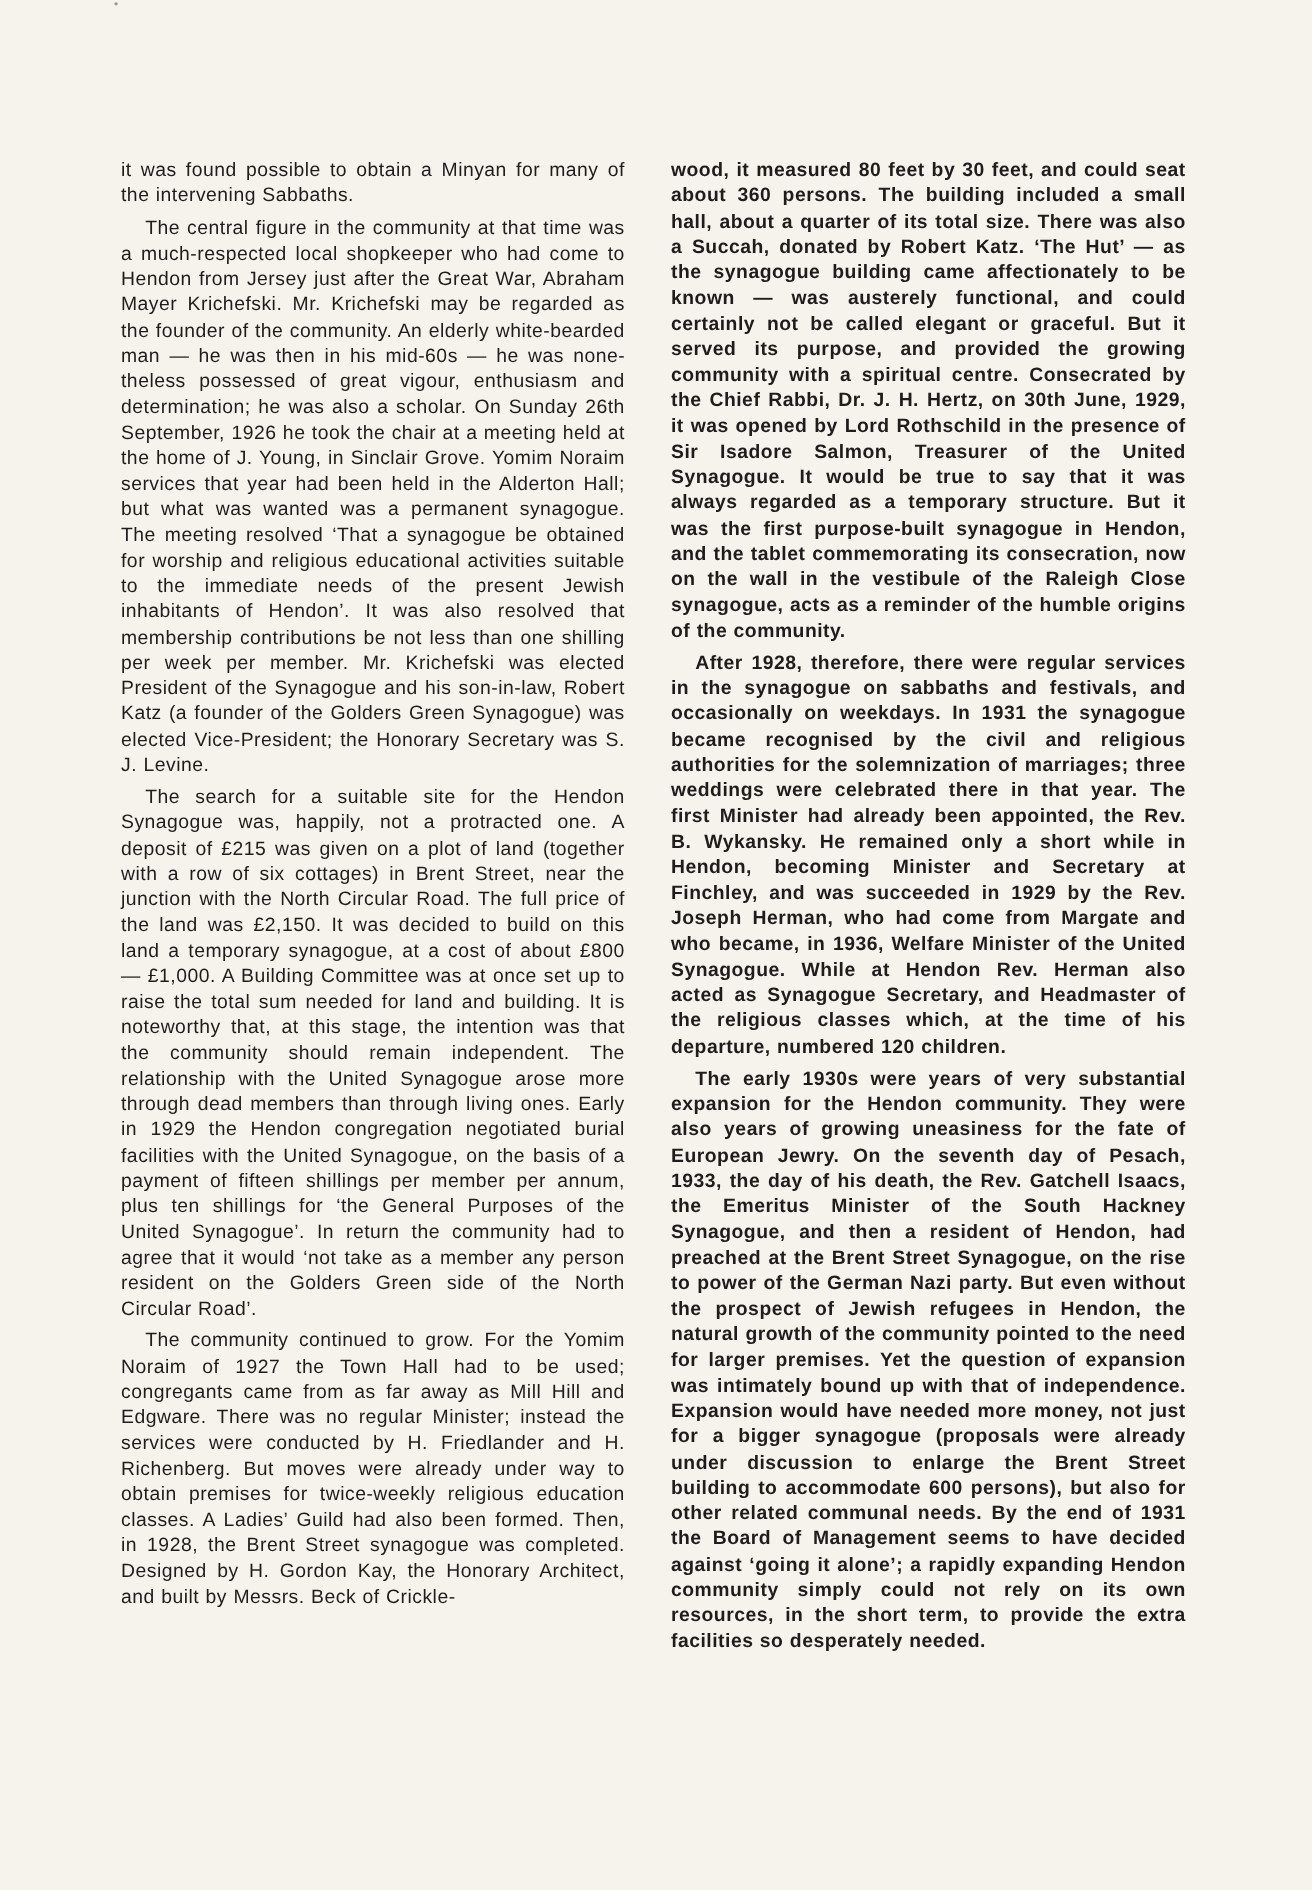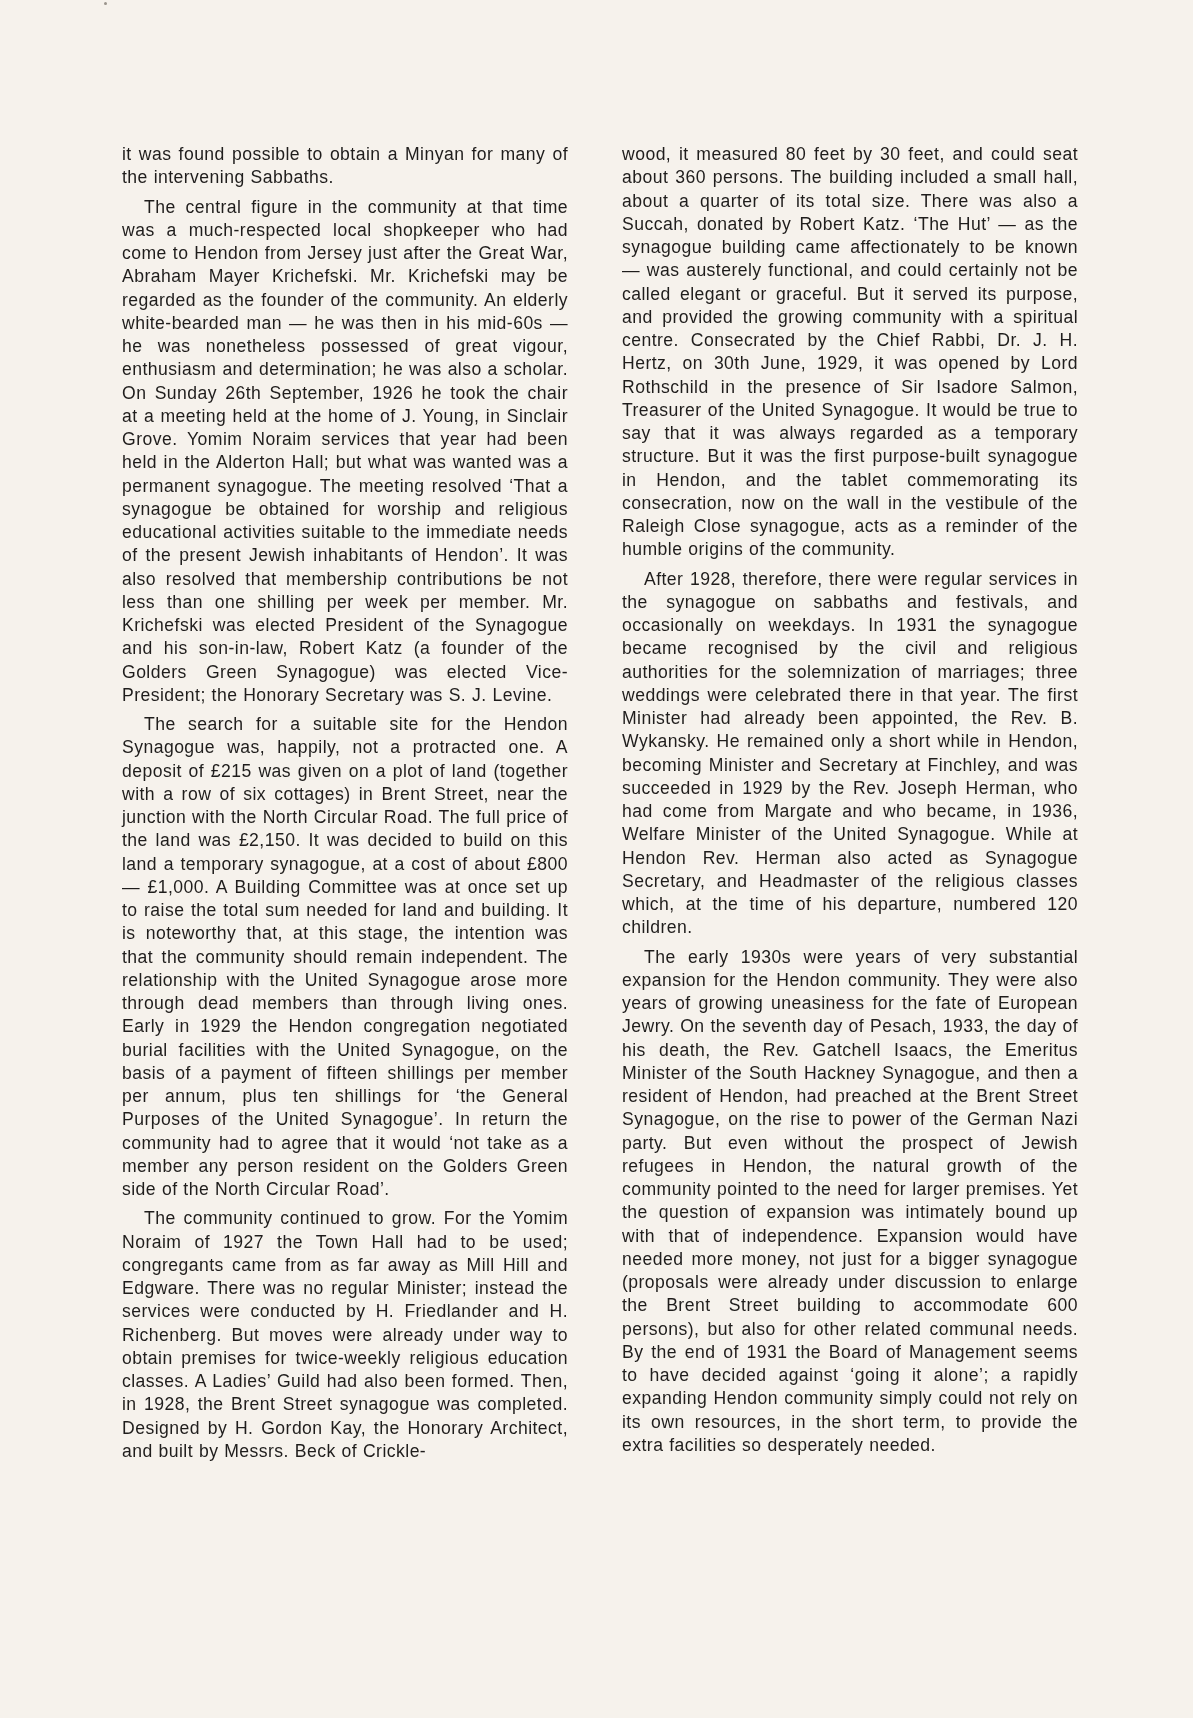--- a/index.html
+++ b/index.html
@@ -30,23 +30,24 @@
     word-spacing: 0.5px;
     hyphens: manual;
   }
   .col-left {
     left: 110px;
     width: 458px;
   }
   .col-right {
     left: 610px;
     width: 468px;
+    font-weight: bold;
   }
   .para {
-    margin: 0 0 6px 12px;
+    margin: 0 0 6px 0;
     text-indent: 22px;
   }
   .para.no-indent {
     text-indent: 0;
   }
   .mark {
     position: absolute;
     width: 3px; height: 3px;
     border-radius: 50%;
     background: #9a948c;

